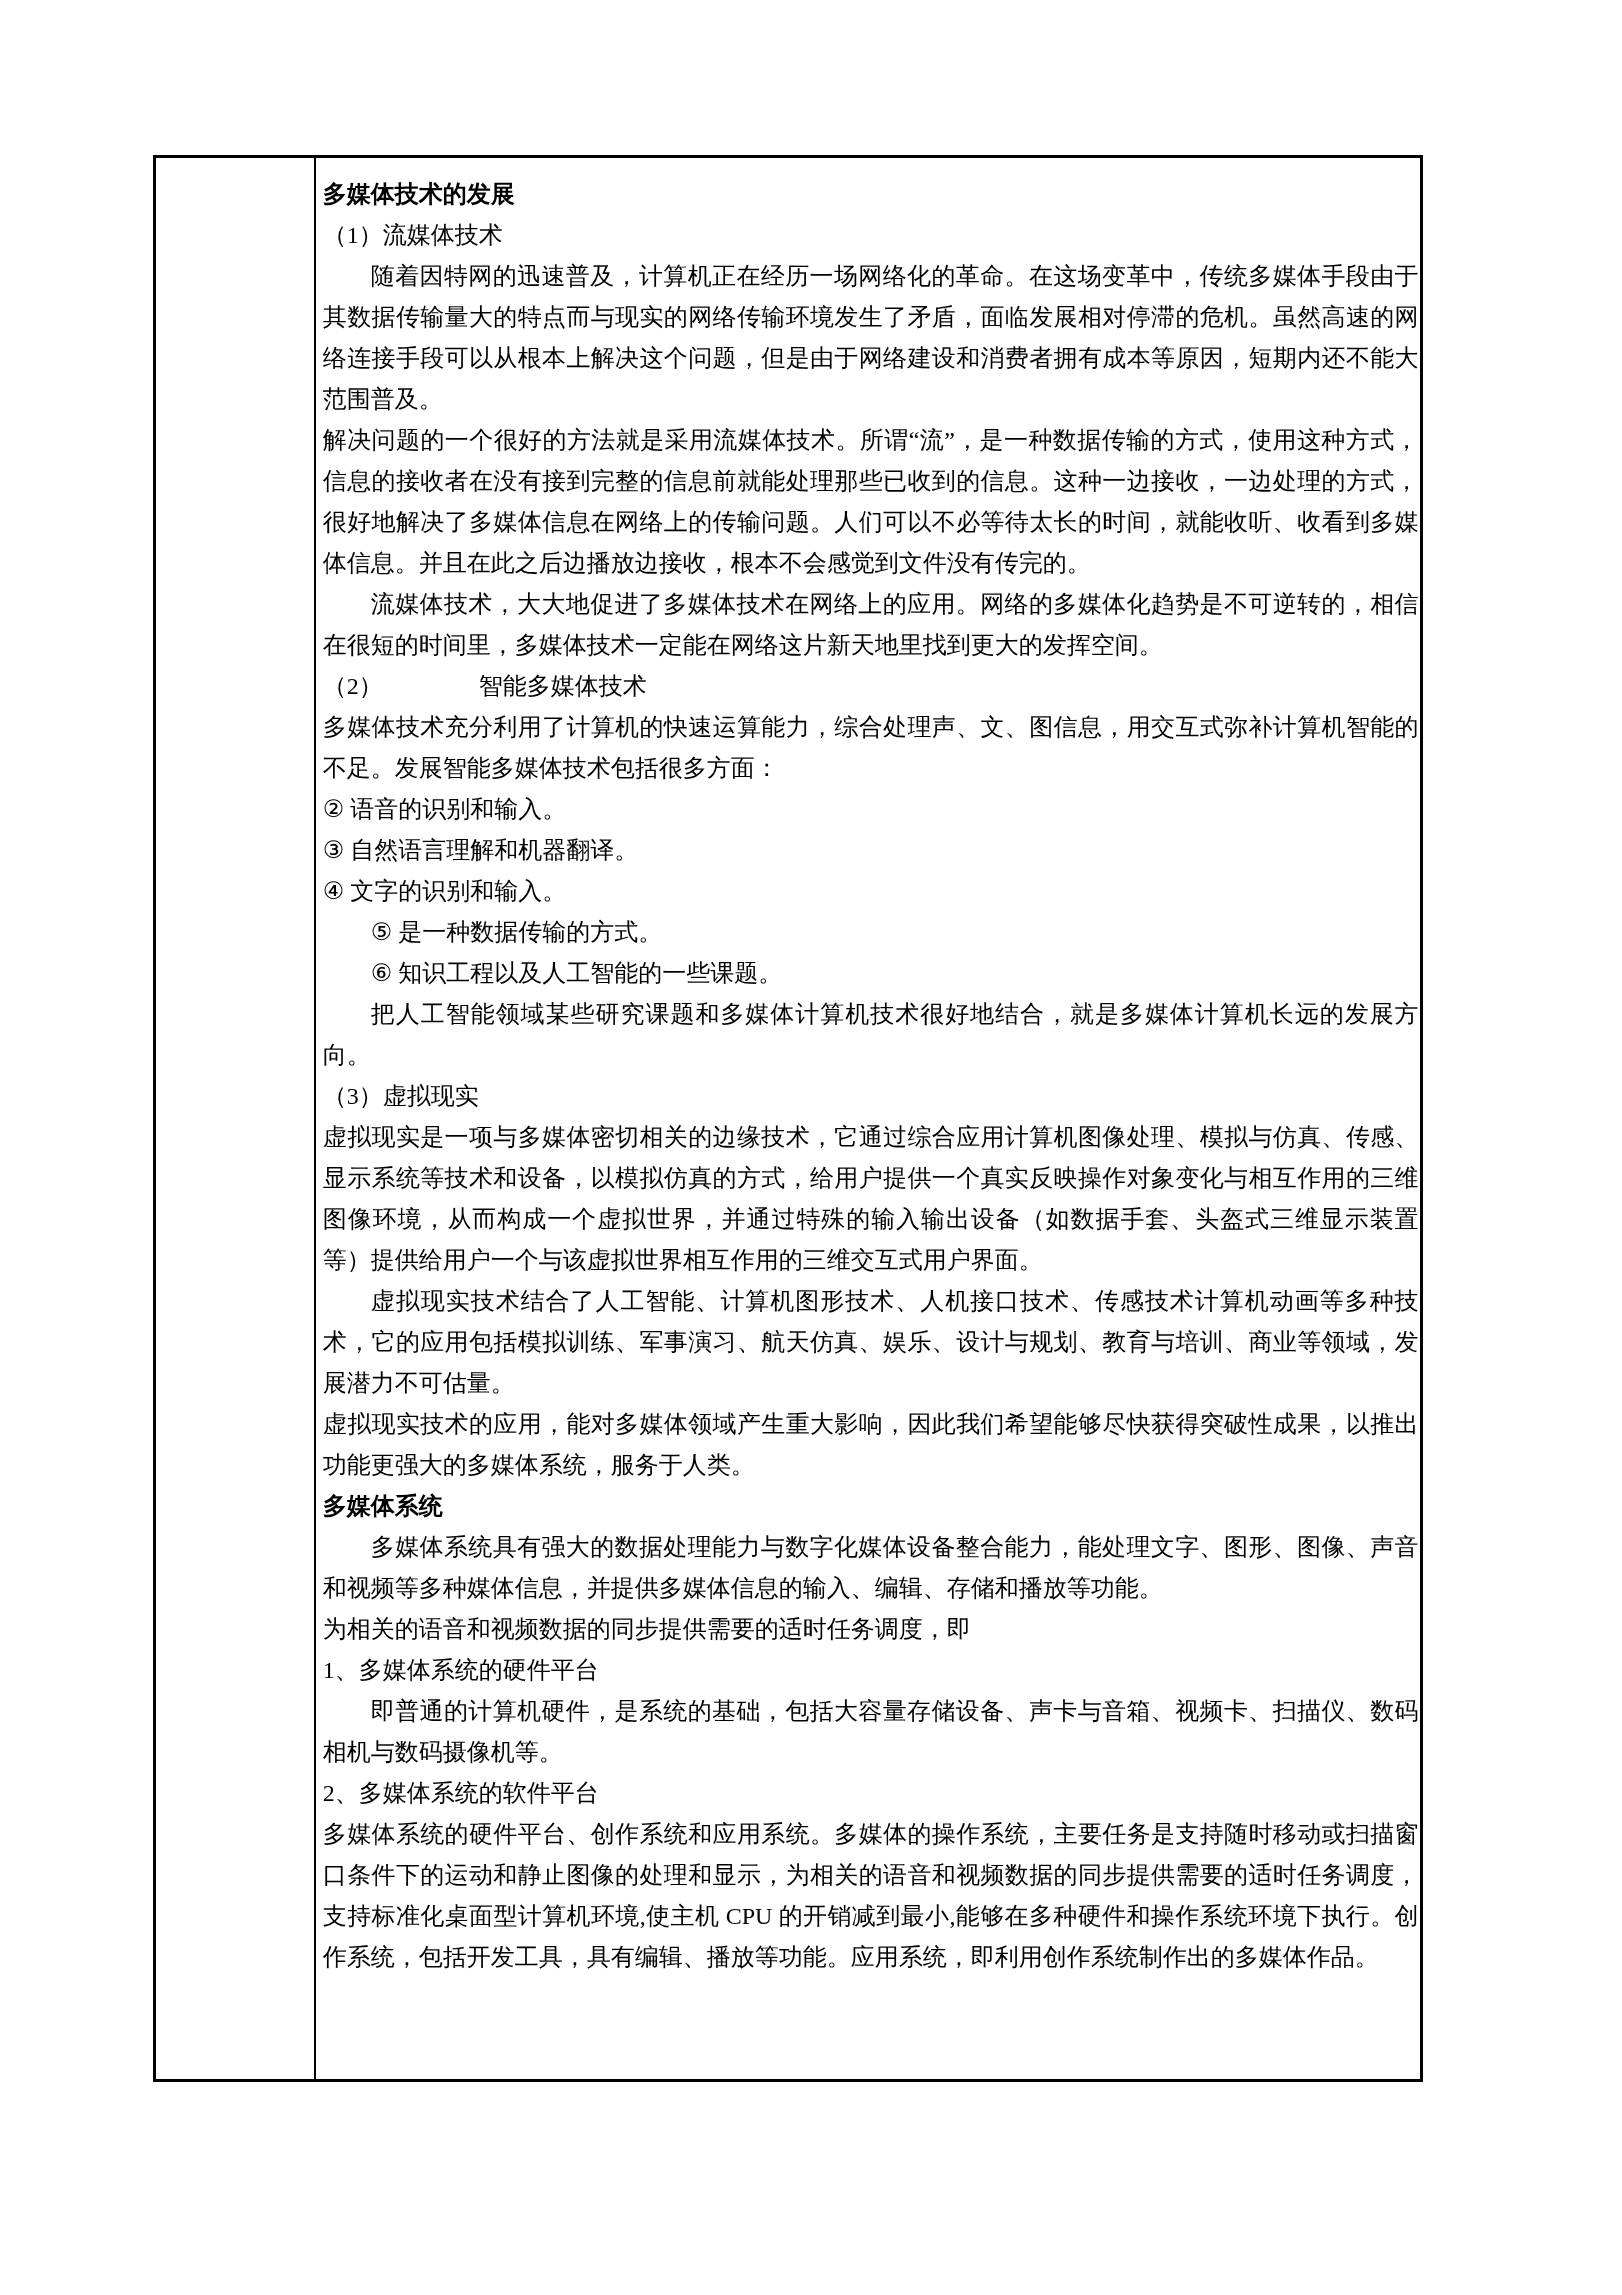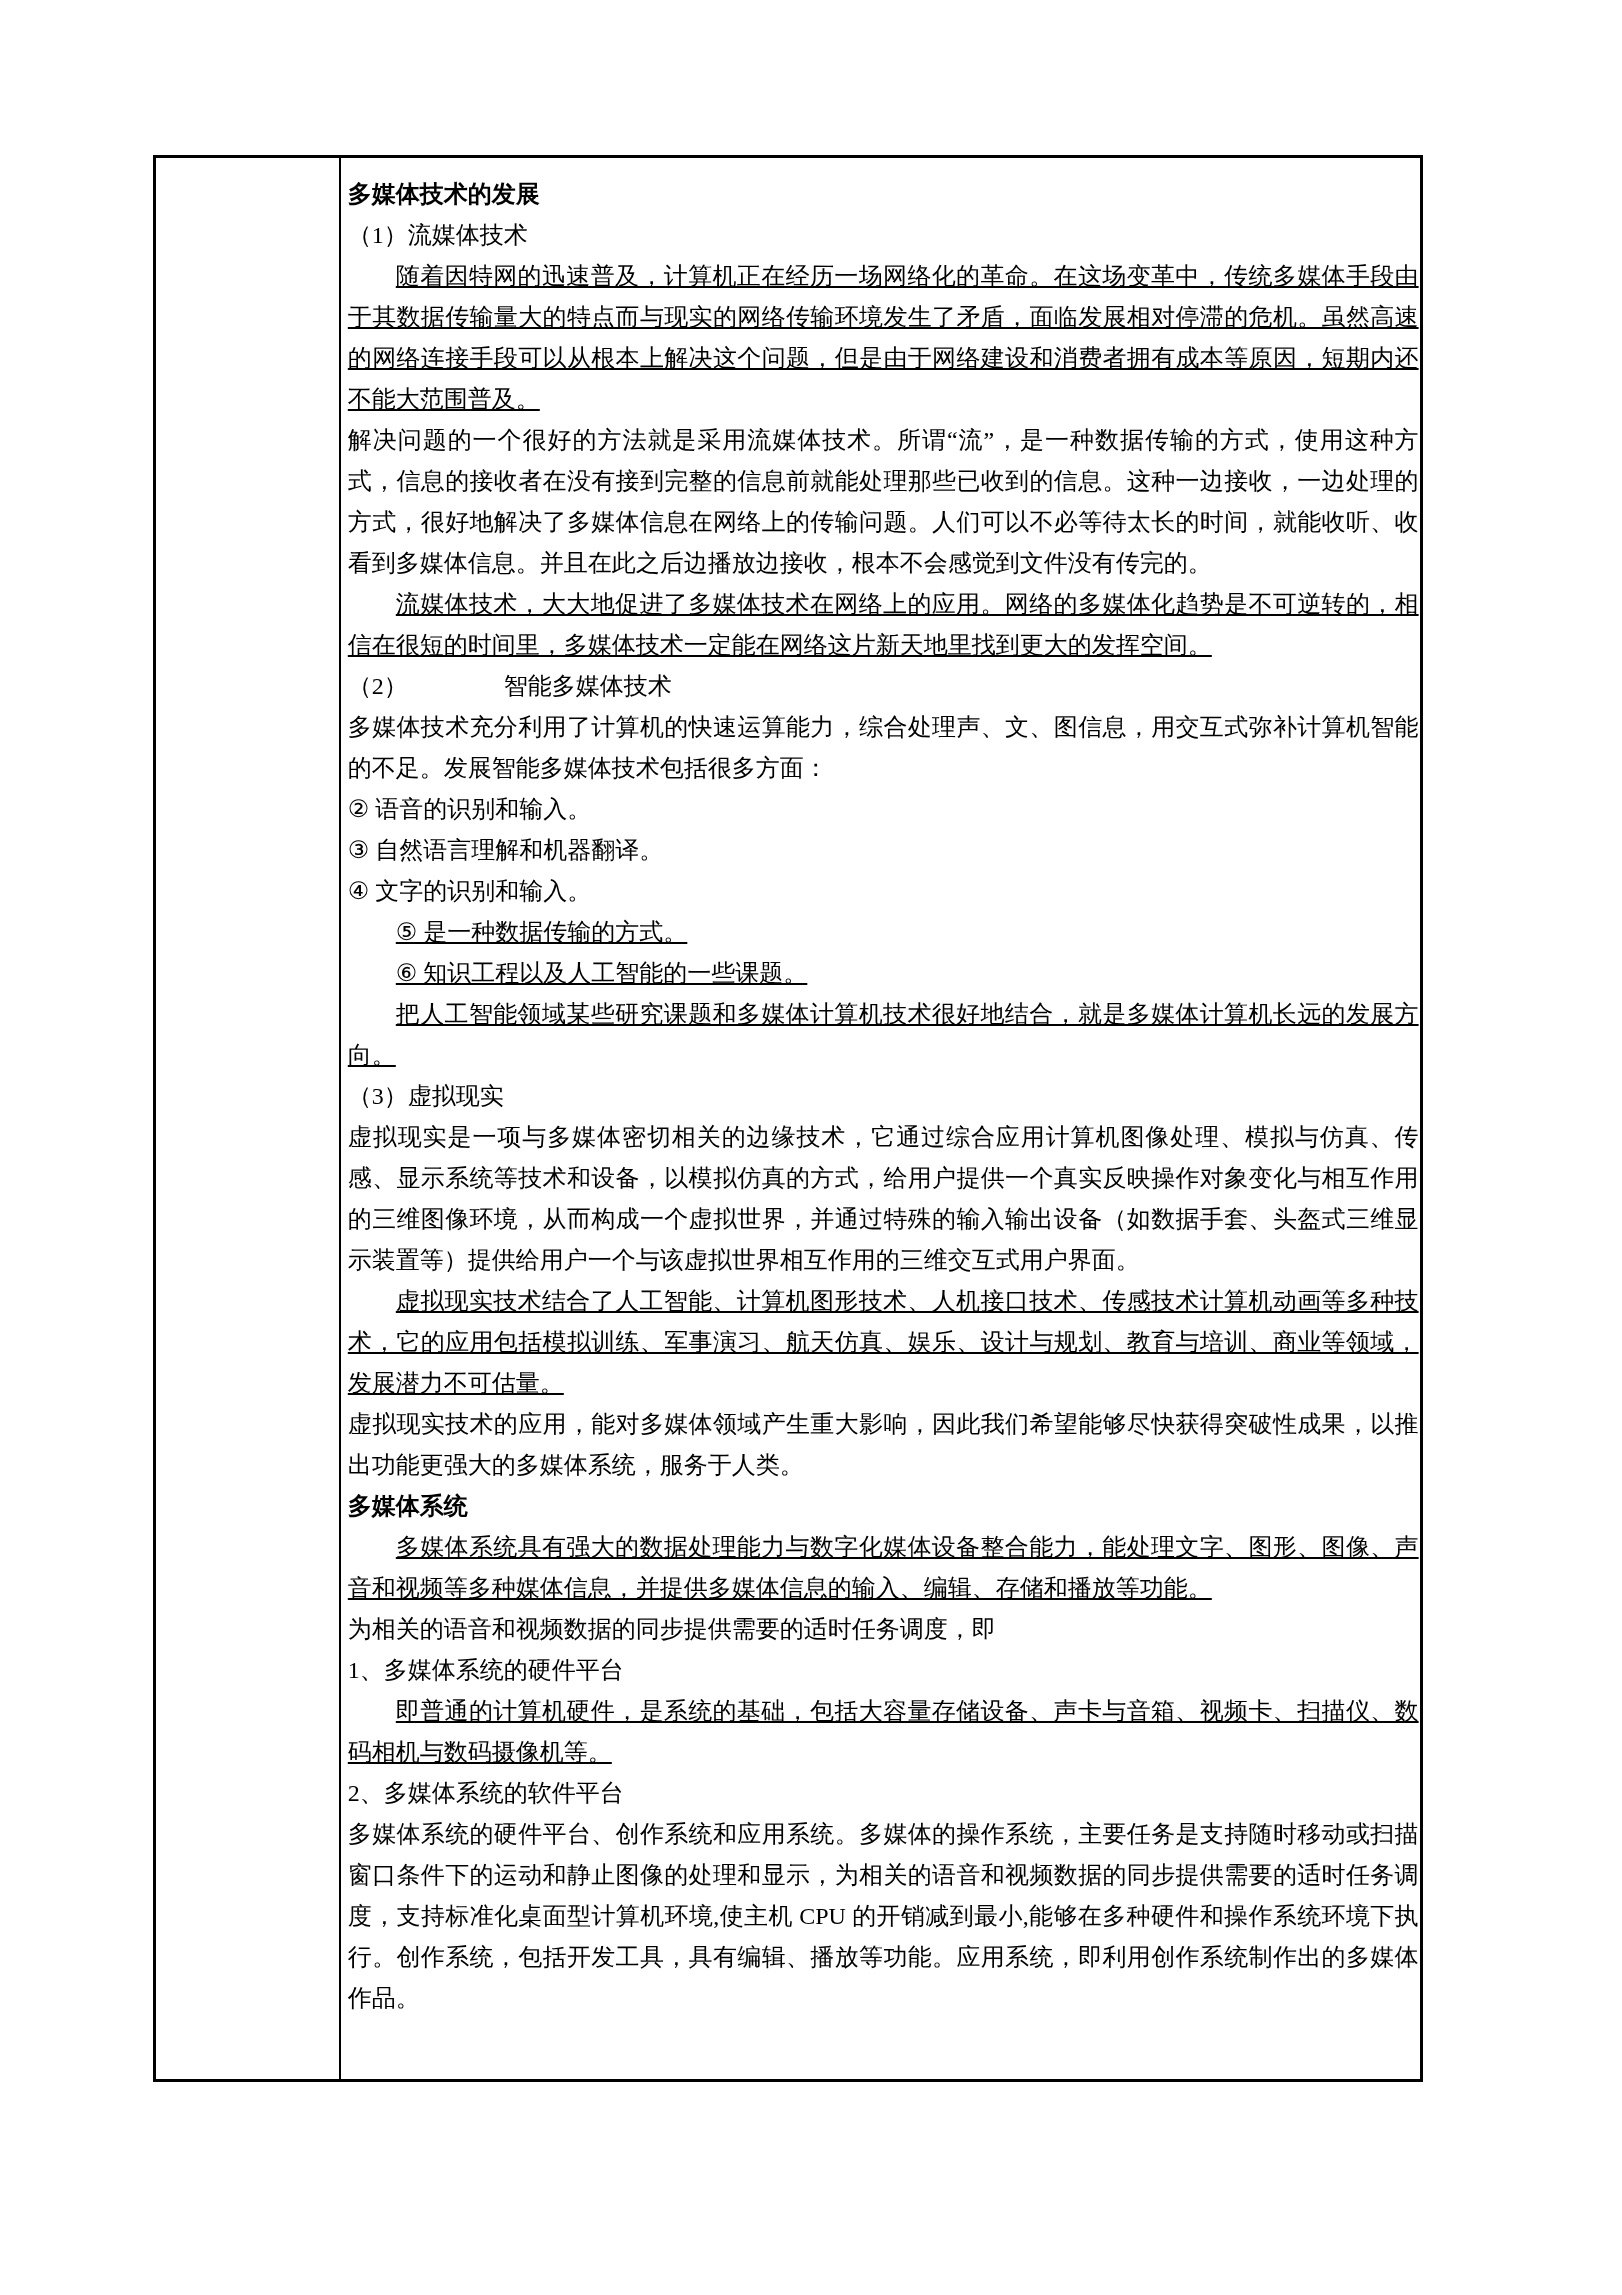--- a/index.html
+++ b/index.html
@@ -18,21 +18,20 @@
   .doc-table {
     position: absolute;
     left: 153px;
     top: 155px;
     width: 1270px;
     height: 1927px;
     box-sizing: border-box;
     border: 3.4px solid #000000;
     display: flex;
     background: #ffffff;
-    padding-left: 25px;
   }
   .cell-left {
     flex: none;
     width: 160px;
     box-sizing: border-box;
     border-right: 2.7px solid #000000;
   }
   .cell-right {
     flex: 1 1 auto;
     box-sizing: border-box;
@@ -45,21 +44,20 @@
     line-height: 41px;
     text-align: justify;
     text-justify: inter-ideograph;
     word-break: break-all;
   }
   .cell-right p.bold {
     font-weight: bold;
   }
   .cell-right p.indent {
     text-indent: 2em;
-    text-decoration: underline;
   }
 </style>
 </head>
 <body>
 
 <div class="page">
   <div class="doc-table">
     <div class="cell-left"></div>
     <div class="cell-right">
       <p class="bold">多媒体技术的发展</p>

